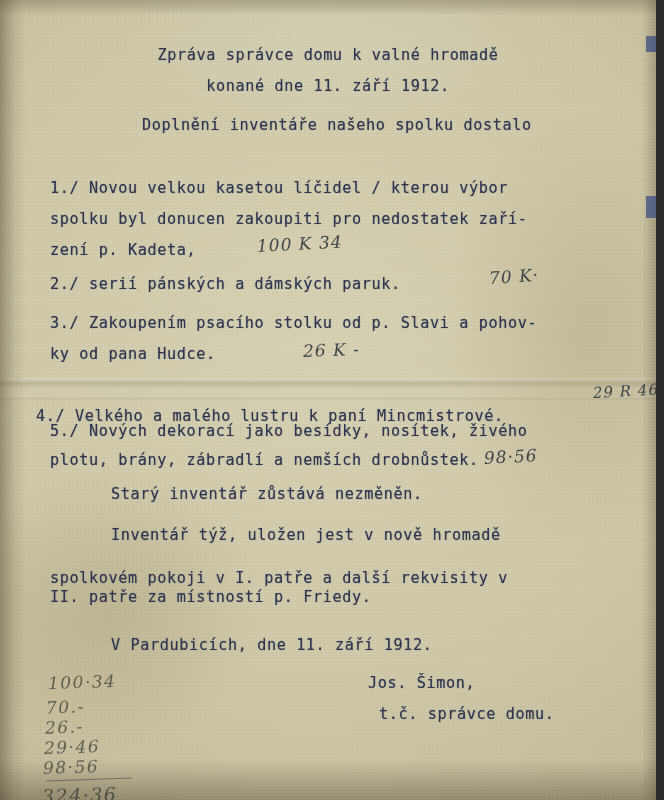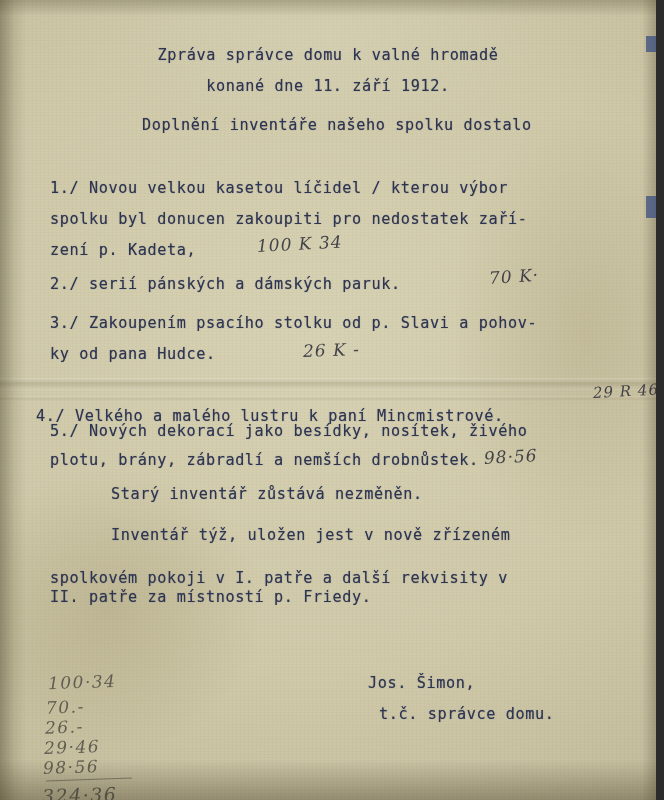--- a/index.html
+++ b/index.html
@@ -195,24 +195,25 @@
   <div class="hand dark" style="top:341px; left:303px; transform:rotate(-2deg);">26 K -</div>
 
   <div class="typed" style="top:389px; left:36px;margin-top:20px;">4./ Velkého a malého lustru k paní Mincmistrové.</div>
   <div class="hand dark" style="top:384px; left:593px; font-size:15px; transform:rotate(-3deg);">29 R 46</div>
 
   <div class="typed" style="top:424px; left:50px;">5./ Nových dekorací jako besídky, nosítek, živého</div>
   <div class="typed" style="top:453px; left:50px;">plotu, brány, zábradlí a nemších drobnůstek.</div>
   <div class="hand dark" style="top:448px; left:484px; transform:rotate(-3deg);">98·56</div>
 
   <div class="typed" style="top:487px; left:111px;">Starý inventář zůstává nezměněn.</div>
-  <div class="typed" style="top:528px; left:111px;">Inventář týž, uložen jest v nově zřízeném</div>
+  <div class="typed" style="top:528px; left:111px;">Inventář týž, uložen jest v nově hromadě</div>
   <div class="typed" style="top:559px; left:50px;margin-top:12px;">spolkovém pokoji v I. patře a další rekvisity v</div>
   <div class="typed" style="top:590px; left:50px;">II. patře za místností p. Friedy.</div>
 
+  <div class="typed" style="top:638px; left:111px;">V Pardubicích, dne 11. září 1912.</div>
   <div class="typed" style="top:676px; left:368px;">Jos. Šimon,</div>
   <div class="typed" style="top:707px; left:379px;">t.č. správce domu.</div>
 
   <div class="tally" style="top:672px; transform:rotate(-2deg);">100·34</div>
   <div class="tally" style="top:697px; left:46px; transform:rotate(-2deg);">70.-</div>
   <div class="tally" style="top:717px; left:45px; transform:rotate(-2deg);">26.-</div>
   <div class="tally" style="top:737px; left:44px; transform:rotate(-2deg);">29·46</div>
   <div class="tally" style="top:757px; left:43px; transform:rotate(-2deg);">98·56</div>
   <div class="tally-rule" style="top:779px; transform:rotate(-2deg);"></div>
   <div class="tally-total" style="top:784px; transform:rotate(-2deg);">324·36</div>

